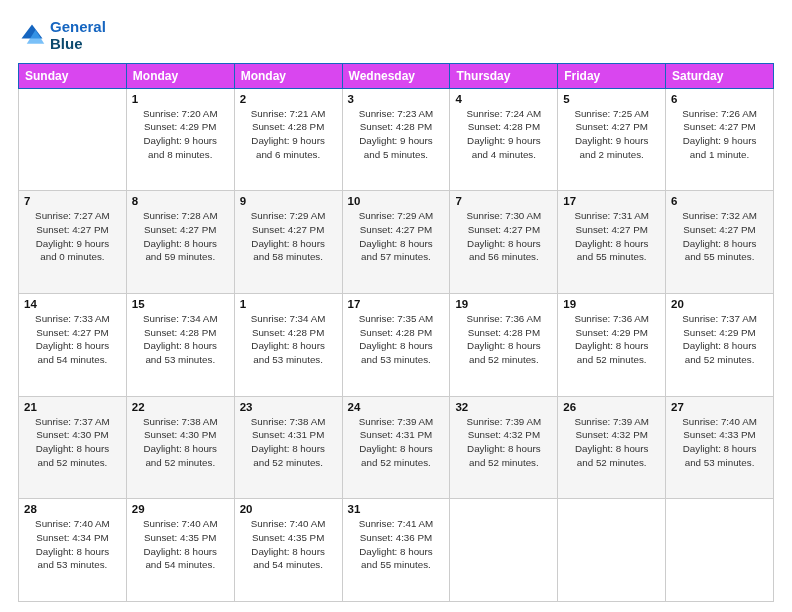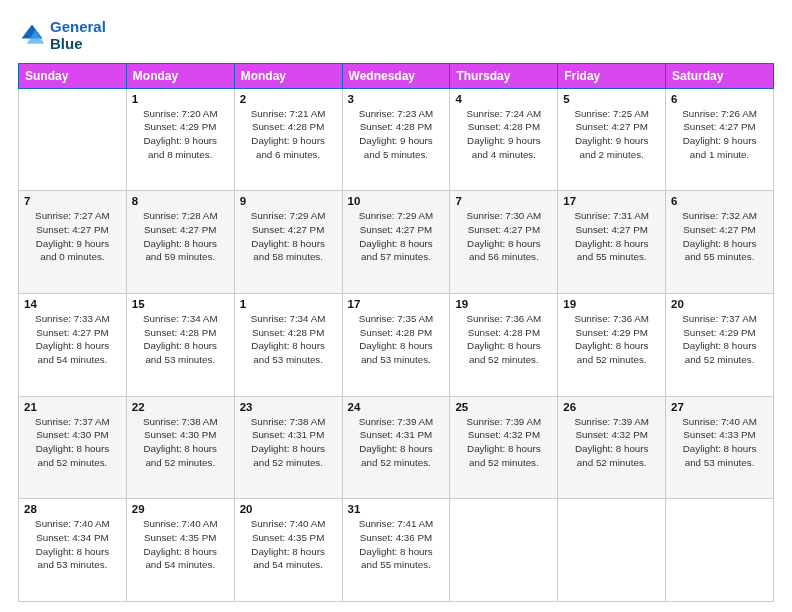--- a/index.html
+++ b/index.html
@@ -228,21 +228,21 @@
           </td>
           <td>
             <div class="day-number">23</div>
             <div class="day-info">Sunrise: 7:38 AM<br>Sunset: 4:31 PM<br>Daylight: 8 hours<br>and 52 minutes.</div>
           </td>
           <td>
             <div class="day-number">24</div>
             <div class="day-info">Sunrise: 7:39 AM<br>Sunset: 4:31 PM<br>Daylight: 8 hours<br>and 52 minutes.</div>
           </td>
           <td>
-            <div class="day-number">25</div>
+            <div class="day-number">32</div>
             <div class="day-info">Sunrise: 7:39 AM<br>Sunset: 4:32 PM<br>Daylight: 8 hours<br>and 52 minutes.</div>
           </td>
           <td>
             <div class="day-number">26</div>
             <div class="day-info">Sunrise: 7:39 AM<br>Sunset: 4:32 PM<br>Daylight: 8 hours<br>and 52 minutes.</div>
           </td>
           <td>
             <div class="day-number">27</div>
             <div class="day-info">Sunrise: 7:40 AM<br>Sunset: 4:33 PM<br>Daylight: 8 hours<br>and 53 minutes.</div>
           </td>

